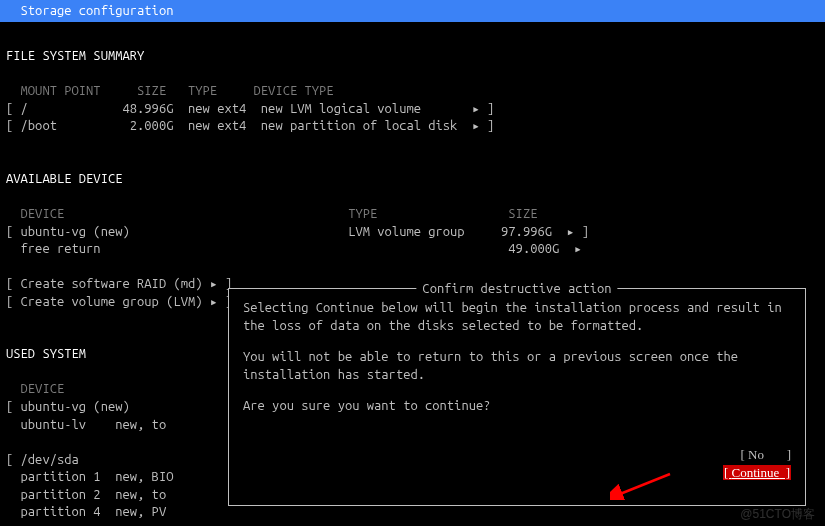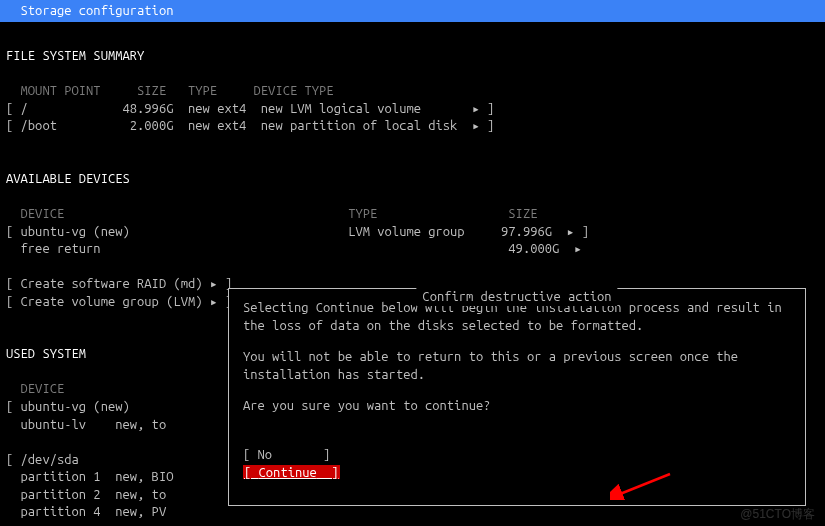--- a/index.html
+++ b/index.html
@@ -42,24 +42,23 @@
     }
     .dialog-title {
       position: absolute;
       top: -9px;
       left: 50%;
       transform: translateX(-50%);
       background: #000;
       padding: 0 6px;
       color: #bfbfbf;
       white-space: nowrap;
-      margin-top: 8px;
     }
     .dialog-body p { white-space: pre-wrap; margin-bottom: 14px; }
-    .dialog-buttons { text-align: left; margin-top: 4px; white-space: pre; }
+    .dialog-buttons { text-align: right; margin-top: 4px; white-space: pre; font-family: Liberation Serif, serif; }
     .btn-no { color: #bfbfbf; }
     .btn-continue {
       background: #cc0000;
       color: #fff;
       text-decoration: underline;
       padding: 0 1px;
     }
     .annot-arrow {
       position: absolute;
       left: 610px;
@@ -82,21 +81,21 @@
 <div class="header-bar"><span>  Storage configuration</span></div>
 
 <div class="screen">
 <span class="section-title">FILE SYSTEM SUMMARY</span>
 
   <span class="dim">MOUNT POINT</span>     <span class="dim">SIZE</span>   <span class="dim">TYPE</span>     <span class="dim">DEVICE TYPE</span>
 <span>[ <span>/</span>             <span>48.996G</span>  <span>new ext4</span>  <span>new LVM logical volume</span>       <span class="arrow">▸</span> ]</span>
 <span>[ <span>/boot</span>          <span>2.000G</span>  <span>new ext4</span>  <span>new partition of local disk</span>  <span class="arrow">▸</span> ]</span>
 
 
-<span class="section-title">AVAILABLE DEVICES</span>
+<span class="section-title">AVAILABLE DEVICE</span>
 
   <span class="dim">DEVICE</span>                                       <span class="dim">TYPE</span>                  <span class="dim">SIZE</span>
 <span>[ <span>ubuntu-vg (new)</span>                              <span>LVM volume group</span>     <span>97.996G</span>  <span class="arrow">▸</span> ]</span>
 <span>  <span>free return</span>                                                        <span>49.000G</span>  <span class="arrow">▸</span></span>
 
 <span>[ <span>Create software RAID (md)</span> <span class="arrow">▸</span> ]</span>
 <span>[ <span>Create volume group (LVM)</span> <span class="arrow">▸</span> ]</span>
 
 
 <span class="section-title">USED SYSTEM</span>

